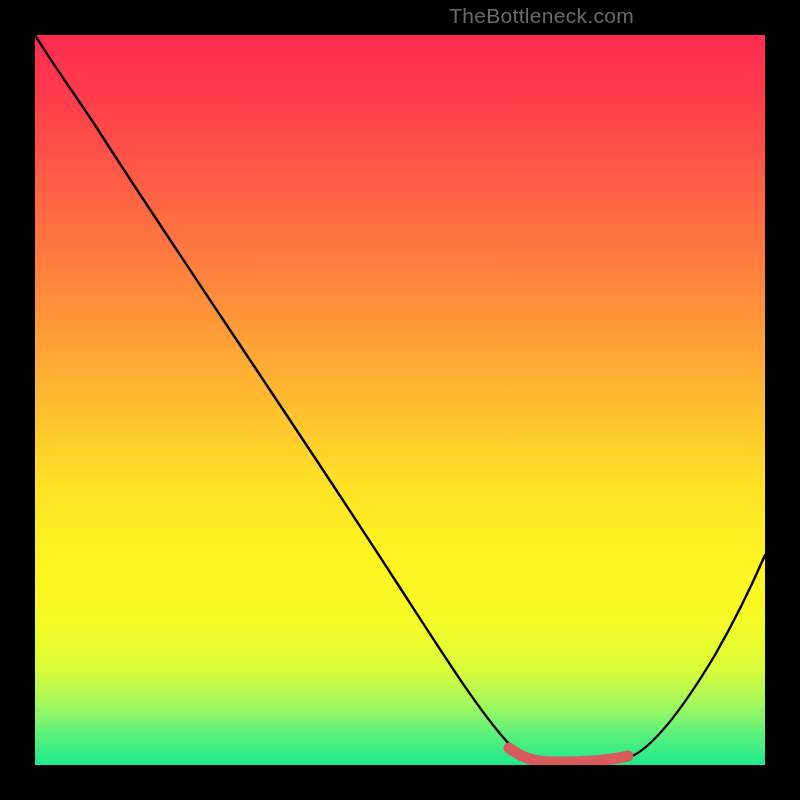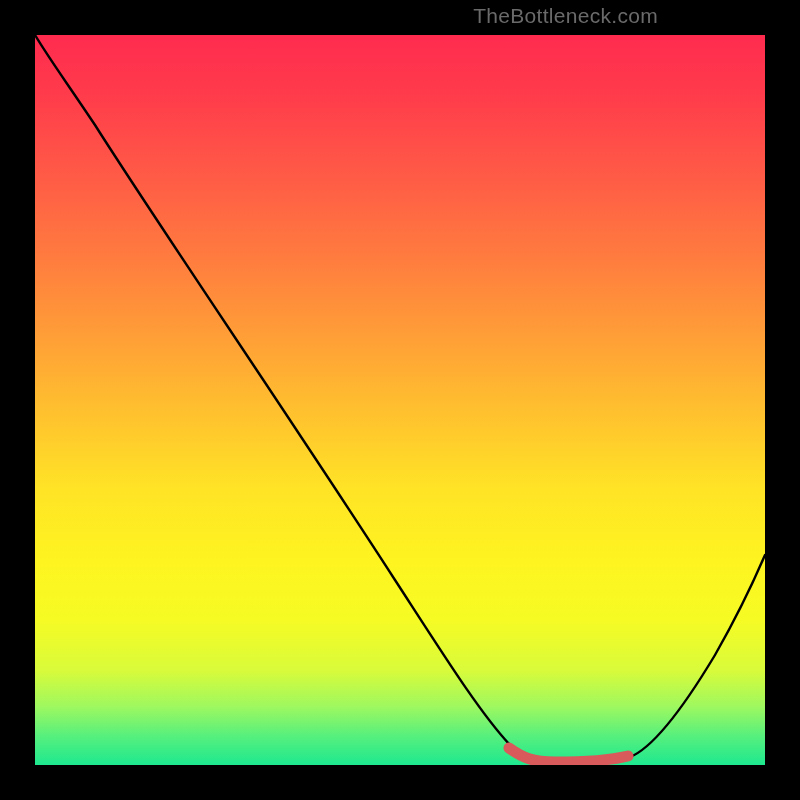--- a/index.html
+++ b/index.html
@@ -9,21 +9,20 @@
     height: 800px;
     background: #000;
     overflow: hidden;
     font-family: Arial, Helvetica, sans-serif;
   }
   .frame {
     position: relative;
     width: 644px;
     height: 800px;
     background: #000;
-    padding-left: 24px;
   }
   .watermark {
     position: absolute;
     top: 4px;
     right: 10px;
     color: #6a6a6a;
     font-size: 21px;
     letter-spacing: 0.3px;
     z-index: 10;
   }

